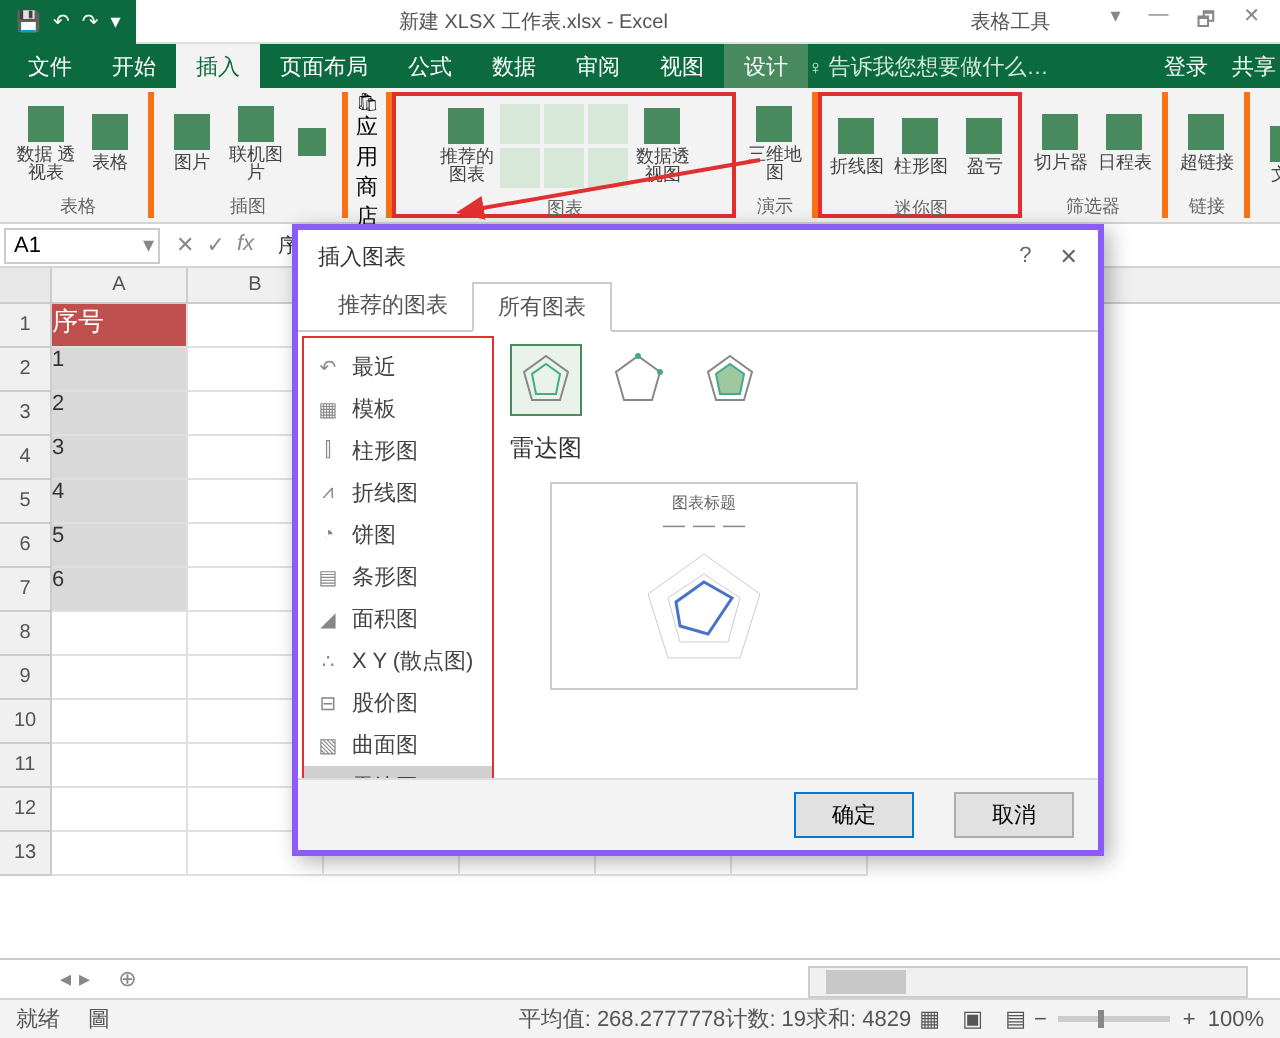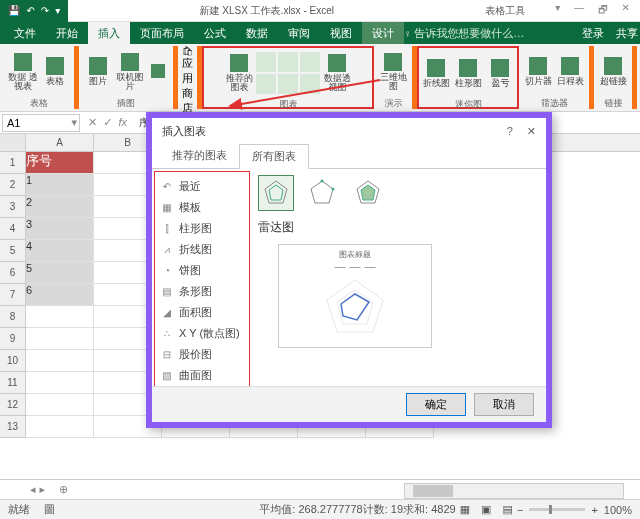--- a/index.html
+++ b/index.html
@@ -17,21 +17,21 @@
 
 .ribbon-tabs{height:22px;background:#0c6b3e;display:flex;align-items:center;padding-left:4px;color:#fff;font-size:11px}
 .ribbon-tabs .tab{padding:0 10px;height:22px;display:flex;align-items:center;cursor:pointer}
 .ribbon-tabs .tab.active{background:#f3f3f3;color:#0c6b3e}
 .ribbon-tabs .tab.context{background:#4a8a5f}
 .tell-me{color:#d0e8d8;font-size:10px}
 .ribbon-right{margin-left:auto;display:flex;gap:12px;padding-right:2px;font-size:11px}
 
 
 .ribbon{height:68px;background:#f3f3f3;border-bottom:1px solid #d4d4d4;display:flex;padding:2px 4px;position:relative}
-.rgroup{display:flex;flex-direction:column;align-items:center;border-right:5px solid #f97316;padding:0 4px;position:relative}
+.rgroup{display:flex;flex-direction:column;align-items:center;border-right:3px solid #f97316;padding:0 4px;position:relative}
 .rgroup-icons{display:flex;gap:2px;flex:1;align-items:center}
 .rgroup-label{font-size:9px;color:#666;height:12px}
 .rbtn{display:flex;flex-direction:column;align-items:center;justify-content:center;width:30px;height:50px;cursor:pointer}
 .rbtn .ico{width:18px;height:18px;background:#4a8a5f;margin-bottom:2px}
 .rbtn .lbl{font-size:9px;color:#444;text-align:center;line-height:1}
 .rbtn.wide{width:42px}
 .rbtn.sm{width:22px;height:22px}
 .chart-group{border:2px solid #e03030;padding:0 20px}
 .mini-grid{display:grid;grid-template-columns:repeat(3,20px);grid-template-rows:repeat(2,20px);gap:2px}
 .mini-grid div{width:20px;height:20px;background:#d8e8d8;cursor:pointer}
@@ -69,41 +69,41 @@
 
 
 .status-bar{position:absolute;bottom:0;left:0;right:0;height:20px;background:#f3f3f3;border-top:1px solid #d4d4d4;display:flex;align-items:center;padding:0 8px;font-size:10px;color:#555;gap:14px}
 .status-bar .right{margin-left:auto;display:flex;align-items:center}
 .view-btns span{padding:0 4px;cursor:pointer}
 .zoom{display:flex;align-items:center;gap:6px}
 .zoom-track{width:56px;height:3px;background:#ccc;position:relative}
 .zoom-thumb{position:absolute;left:20px;top:-3px;width:3px;height:9px;background:#888}
 
 
-.dialog{position:absolute;left:146px;top:112px;width:406px;height:316px;background:#fff;border:6px solid #8b5cf6;box-shadow:3px 3px 10px rgba(0,0,0,.3);z-index:100}
+.dialog{position:absolute;left:146px;top:112px;width:406px;height:316px;background:#fff;border:3px solid #8b5cf6;box-shadow:3px 3px 10px rgba(0,0,0,.3);z-index:100}
 .dlg-title{height:26px;display:flex;align-items:center;padding:0 10px;font-size:12px;color:#333}
 .dlg-title .dlg-btns{margin-left:auto;display:flex;gap:14px;color:#666}
 .dlg-tabs{display:flex;border-bottom:1px solid #ccc;padding-left:8px}
 .dlg-tab{padding:4px 12px;font-size:11px;color:#555;cursor:pointer}
 .dlg-tab.active{border:1px solid #ccc;border-bottom:1px solid #fff;margin-bottom:-1px;background:#fff}
 .dlg-body{display:flex;height:232px}
 .dlg-sidebar{width:96px;border:1.5px solid #e03030;margin:2px;padding:4px 0;overflow:hidden}
 .dlg-item{display:flex;align-items:center;gap:6px;padding:3px 6px;font-size:10px;color:#444;cursor:pointer}
 .dlg-item.selected{background:#d0d0d0}
 .dlg-item .ic{width:12px;height:12px;display:inline-block;color:#888;font-size:10px;text-align:center}
 .dlg-main{flex:1;padding:6px}
 .radar-variants{display:flex;gap:10px;margin-bottom:8px}
 .radar-var{width:36px;height:36px;border:1px solid transparent;cursor:pointer;display:flex;align-items:center;justify-content:center}
 .radar-var.sel{border:1px solid #4a8a5f;background:#eaf3ea}
 .radar-svg{width:30px;height:30px}
 .dlg-subtitle{font-size:12px;color:#333;margin:4px 0 8px}
 .preview{width:154px;height:104px;border:1px solid #ccc;background:#fff;margin-left:20px;position:relative;display:flex;flex-direction:column;align-items:center;padding:4px}
 .preview-title{font-size:8px;color:#666}
 .preview-legend{font-size:6px;color:#888;display:flex;gap:4px}
-.dlg-footer{position:absolute;bottom:0;left:0;right:0;height:36px;border-top:1px solid #ddd;background:#f3f3f3;display:flex;align-items:center;justify-content:flex-end;gap:8px;padding:0 12px}
+.dlg-footer{position:absolute;bottom:0;left:0;right:0;height:36px;border-top:1px solid #ddd;background:#f3f3f3;display:flex;align-items:center;justify-content:flex-end;gap:20px;padding:0 12px}
 .dlg-btn{padding:3px 18px;border:1px solid #adadad;background:#e1e1e1;font-size:11px;cursor:pointer}
 .dlg-btn.primary{border:1px solid #0078d7}
 
 
 .arrow{position:absolute;z-index:200;pointer-events:none}
 .arrow-line{stroke:#e03030;stroke-width:2;fill:none;marker-end:url(#arr)}
 </style>
 </head>
 <body>
 

